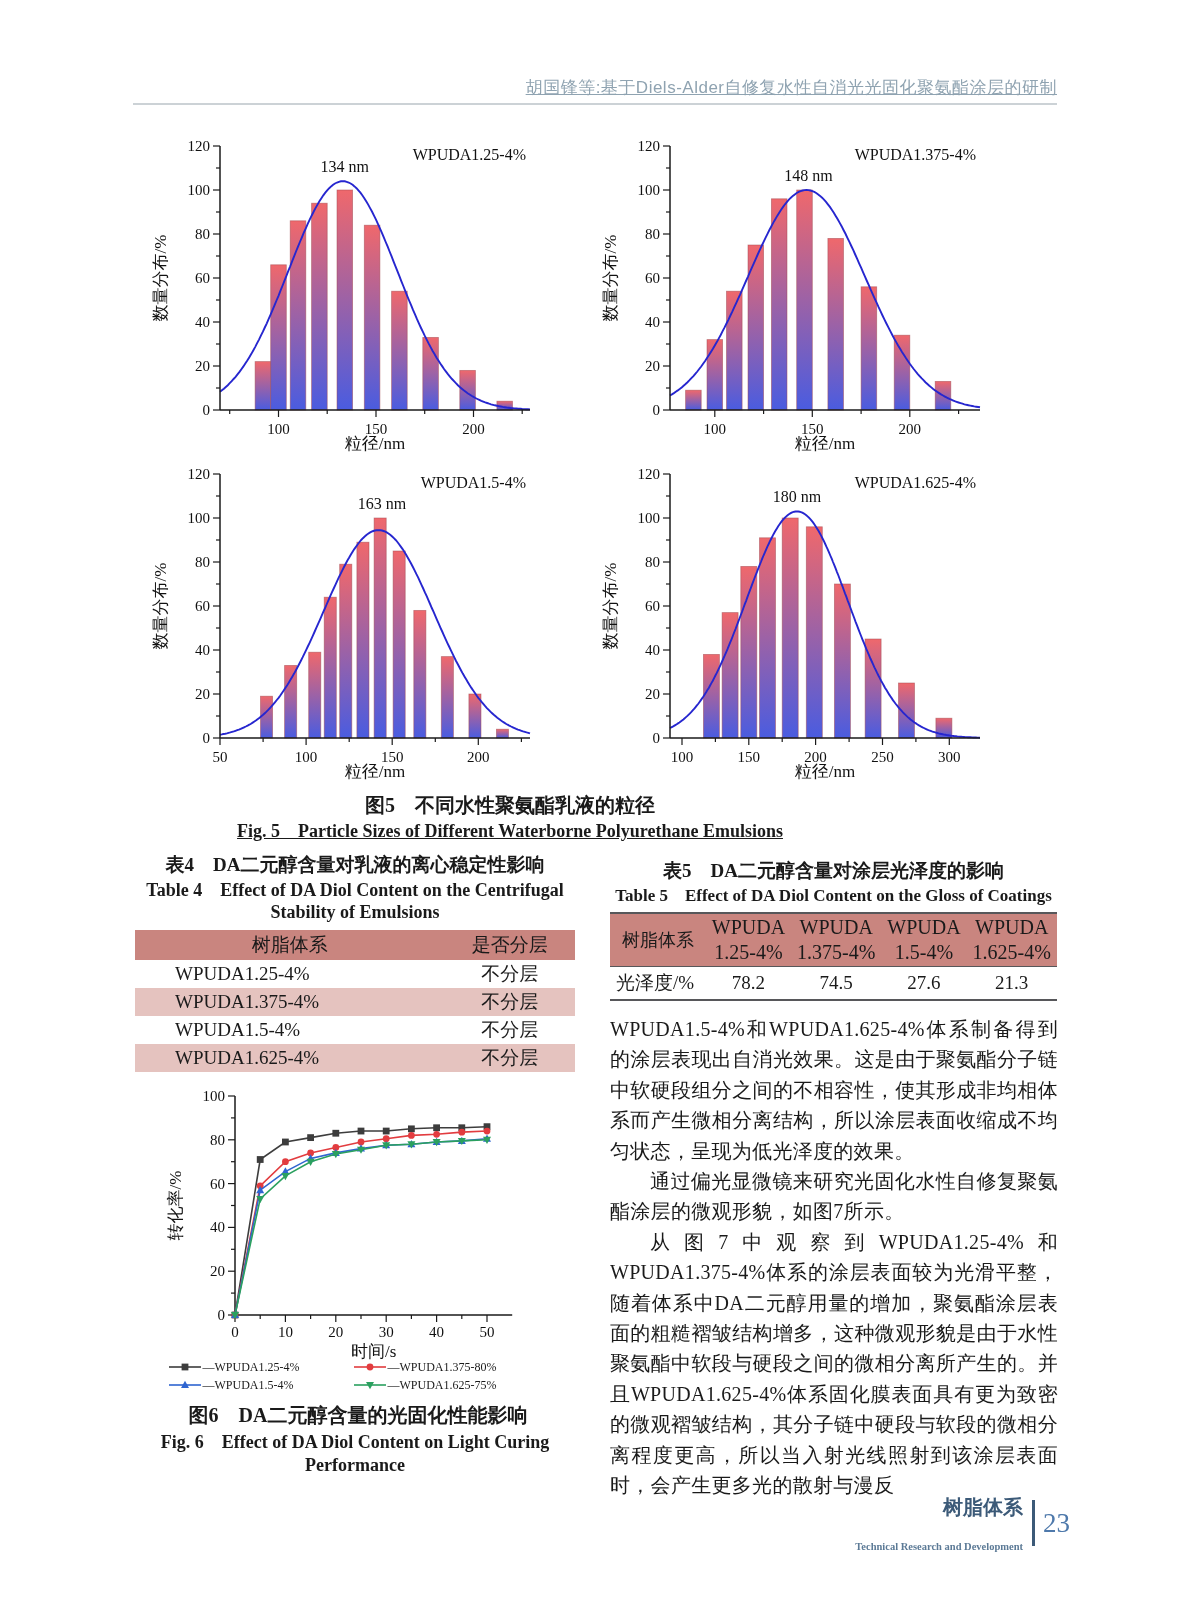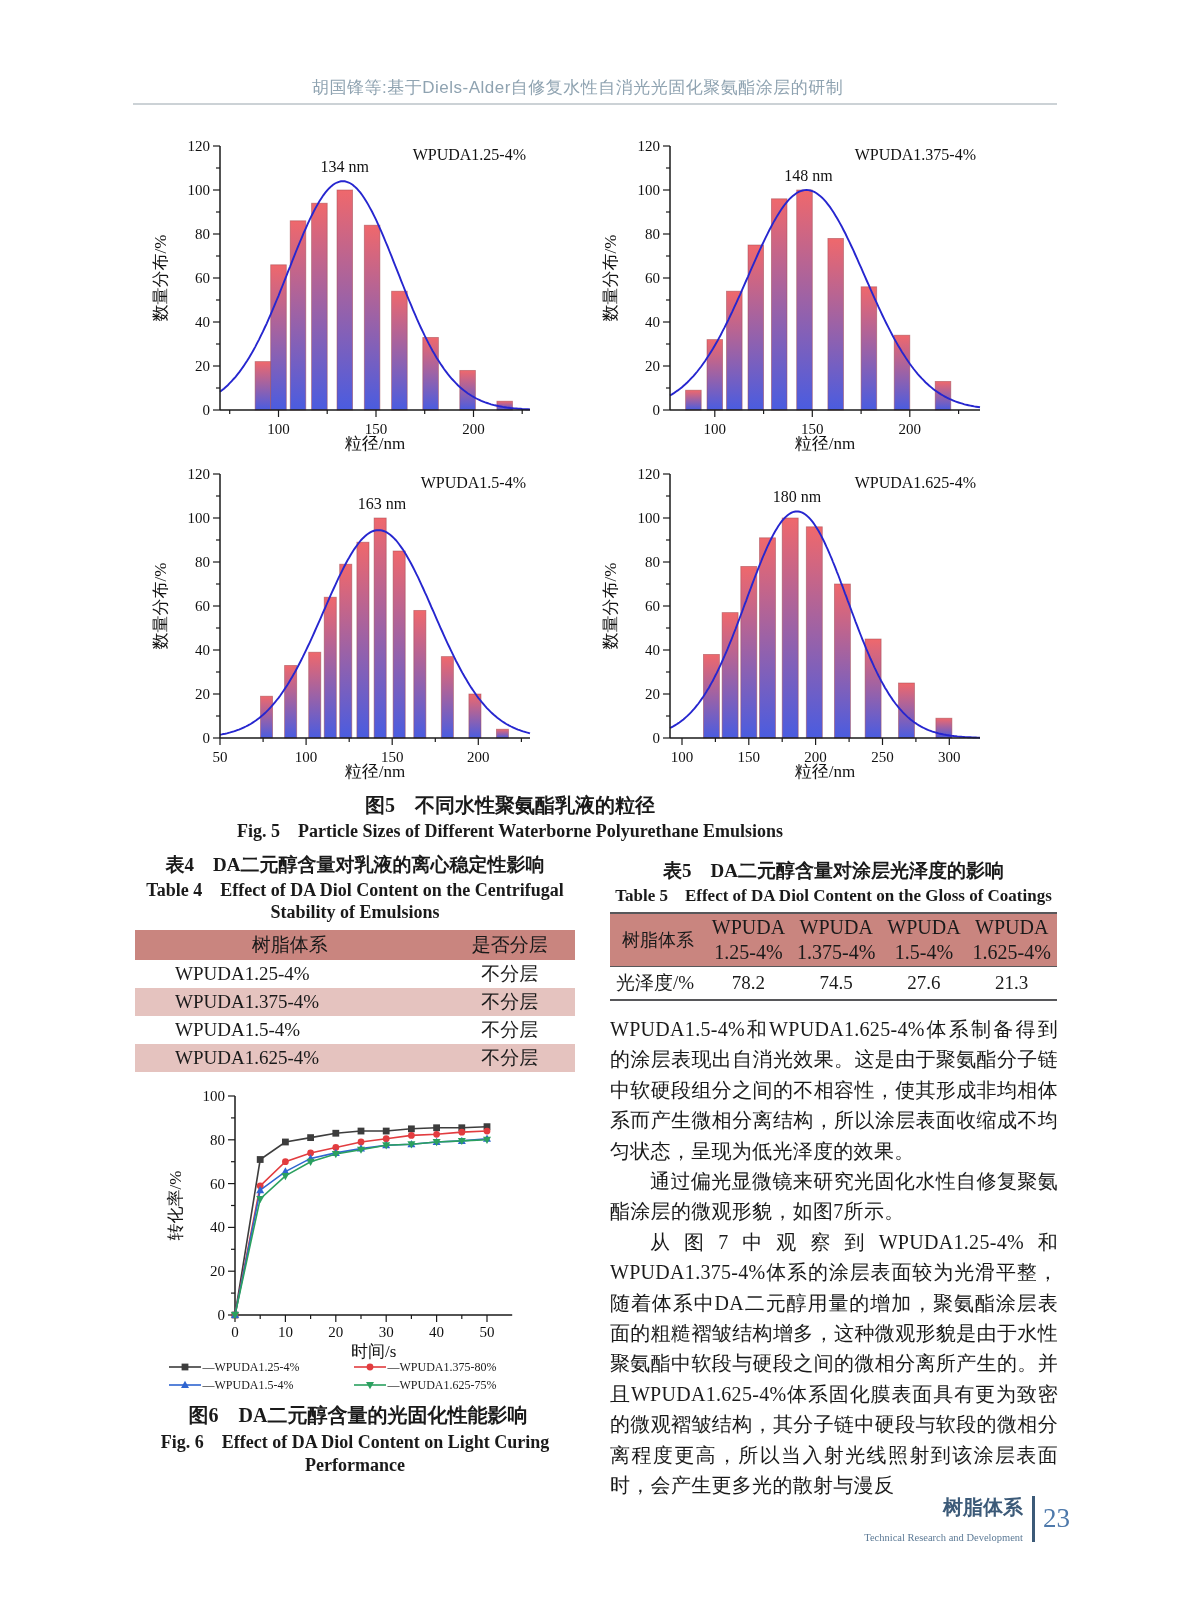--- a/index.html
+++ b/index.html
@@ -1,29 +1,29 @@
 <!DOCTYPE html>
 <html><head>
 <meta charset="utf-8">
 <style>
   html,body{margin:0;padding:0;background:#ffffff;}
   .page{position:relative;width:1187px;height:1600px;background:#ffffff;overflow:hidden;
         font-family:"Liberation Serif",serif;color:#1a1a1a;}
   .abs{position:absolute;}
-  .running-head{left:312px;top:76px;width:757px;font-size:17px;color:#8fa3b1;
-        font-family:"Liberation Sans",sans-serif;letter-spacing:0.5px;}
+  .running-head{left:300px;top:76px;width:757px;text-align:right;font-size:17px;color:#8fa3b1;
+        font-family:"Liberation Sans",sans-serif;letter-spacing:0.5px;text-decoration:underline;}
   .head-rule{left:133px;top:103px;width:924px;height:2px;background:#ccd2d6;}
   .chart-svg{position:absolute;}
   .tick{font-family:"Liberation Serif",serif;font-size:15px;fill:#111;}
   .axlabel{font-family:"Liberation Serif",serif;font-size:17px;fill:#111;}
   .anno{font-family:"Liberation Serif",serif;font-size:16px;fill:#111;}
   .cap-cn{font-size:20px;font-weight:700;text-align:center;}
   .cap-en{font-size:18px;font-weight:700;text-align:center;}
   .fig5-cn{left:130px;top:792px;width:760px;}
-  .fig5-en{left:130px;top:819px;width:760px;}
+  .fig5-en{left:130px;top:819px;width:760px;text-decoration:underline;}
   .t4-title-cn{left:135px;top:852px;width:440px;font-size:19px;}
   .t4-title-en1{left:135px;top:878px;width:440px;}
   .t4-title-en2{left:135px;top:902px;width:440px;}
   .t4-wrap{left:135px;top:930px;width:440px;}
   table{border-collapse:collapse;width:100%;}
   .t4 th{background:#c9857f;font-weight:400;font-size:19px;height:28px;text-align:center;}
   .t4 td{font-size:19px;height:25px;}
   .t4 td:first-child{text-align:left;padding-left:40px;}
   .t4 td:last-child{text-align:center;}
   .t4 tr.rowalt{background:#e5c3bf;}
@@ -44,21 +44,21 @@
   .fig6-cn{left:138px;top:1402px;width:440px;}
   .fig6-en1{left:135px;top:1430px;width:440px;}
   .fig6-en2{left:135px;top:1455px;width:440px;}
   .bodycol{left:610px;top:1014px;width:448px;font-size:20px;line-height:30.4px;
        text-align:justify;letter-spacing:0.3px;}
   .bodycol p{margin:0;}
   .bodycol p.indent{text-indent:2em;}
   .footer{left:820px;top:1494px;width:250px;display:flex;align-items:center;justify-content:flex-end;}
   .footer-texts{text-align:right;}
   .footer-cn{font-size:20px;font-weight:700;color:#3c5a78;font-family:"Liberation Sans",sans-serif;}
-  .footer-en{font-size:10.5px;font-weight:400;color:#5c7a96;margin-top:11px;}
+  .footer-en{font-size:10.5px;font-weight:700;color:#5c7a96;margin-top:20px;}
   .footer-divider{width:3px;height:46px;background:#3c5a78;margin:0 8px 0 9px;}
   .footer-page{font-size:27px;color:#4e79ab;}
 </style>
 </head>
 <body>
 
 <div class="page">
 
   <div class="abs running-head">胡国锋等:基于Diels-Alder自修复水性自消光光固化聚氨酯涂层的研制</div>
   <div class="abs head-rule"></div>

